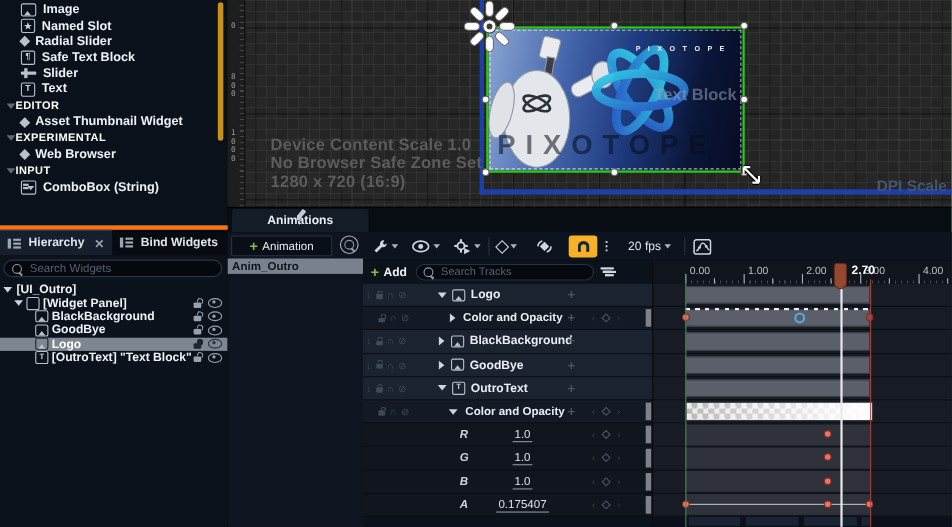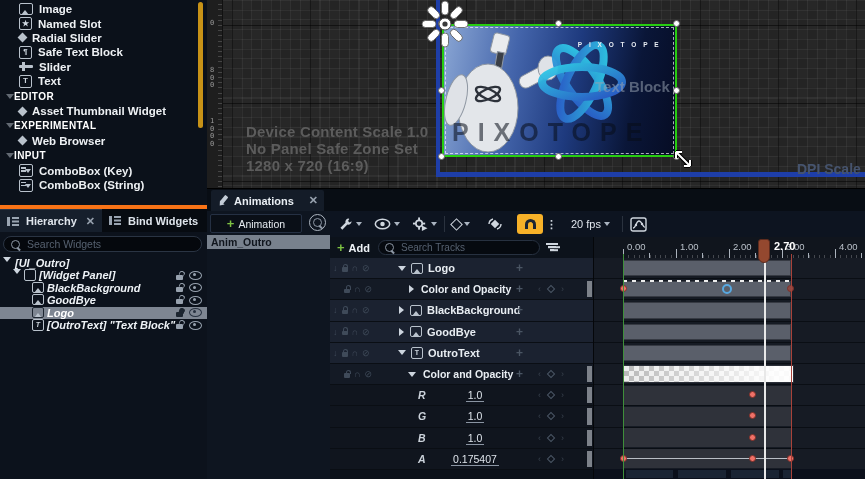--- a/index.html
+++ b/index.html
@@ -34,21 +34,21 @@
   .htab.active{background:#161f2c;border-top:1px solid #2a3749;}
   .listicon{width:11px;height:9px;border-left:3px solid #9aa5b2;position:relative;}
   .listicon::before{content:'';position:absolute;left:2px;top:0;width:7px;height:2px;background:#9aa5b2;box-shadow:0 3.5px 0 #9aa5b2,0 7px 0 #9aa5b2;}
   .xclose{color:#97a1ae;font-size:11px;font-weight:700;margin-left:4px;}
   .searchbox{position:absolute;left:3px;top:27px;width:199px;height:16px;border:1px solid #2a3443;border-radius:9px;background:#05080d;display:flex;align-items:center;gap:5px;padding:0 7px;box-sizing:border-box;}
   .mag{width:7px;height:7px;border:1.6px solid #8d97a4;border-radius:50%;position:relative;flex:0 0 auto;}
   .mag::after{content:'';position:absolute;left:6px;top:6px;width:4px;height:1.6px;background:#8d97a4;transform:rotate(45deg);transform-origin:0 0;}
   .searchbox input{flex:1;background:transparent;border:none;outline:none;color:#cfd6de;font-size:10.5px;font-family:"Liberation Sans",sans-serif;}
   .searchbox input::placeholder{color:#566170;}
   .htree{position:absolute;left:0;top:48px;width:100%;}
-  .hrow{height:12.4px;display:flex;font-size:11px;font-weight:700;color:#eef2f6;position:relative;font-style:italic;}
+  .hrow{height:12.4px;display:flex;align-items:center;font-size:11px;font-weight:700;color:#eef2f6;position:relative;}
   .hrow.sel{background:#7e8692;color:#fff;}
   .hicons{position:absolute;right:5px;top:0;height:100%;display:flex;align-items:center;gap:6px;}
   .ilock{width:7px;height:5px;background:#97a1ae;border-radius:1px;position:relative;margin-top:3px;}
   .ilock::before{content:'';position:absolute;left:2.5px;top:-4px;width:4px;height:4px;border:1.4px solid #97a1ae;border-bottom:none;border-radius:3px 3px 0 0;transform:rotate(18deg);}
   .ieye{width:11px;height:7px;border:1.4px solid #97a1ae;border-radius:50%;position:relative;}
   .ieye::after{content:'';position:absolute;left:2.6px;top:1.2px;width:3px;height:3px;border-radius:50%;background:#97a1ae;}
   .dark .ilock,.dark .ilock::before{background:#1c2530;border-color:#1c2530;}
   .dark .ieye{border-color:#273140;} .dark .ieye::after{background:#273140;}
 
   
@@ -71,21 +71,21 @@
   .widget{position:absolute;left:235px;top:24px;width:235px;height:133px;border:2px solid #27cd10;box-sizing:border-box;
     background:linear-gradient(100deg,#8aa6d4 0%,#4465ab 30%,#1e3a7e 55%,#0a1638 80%,#060c24 100%);
     outline:1px dashed rgba(255,255,255,.65);outline-offset:-4px;overflow:hidden;}
   .handle{position:absolute;width:7px;height:7px;border-radius:50%;background:#fff;border:1px solid #666;box-sizing:border-box;}
   .wm{position:absolute;left:8px;top:92px;font-size:25px;font-weight:700;letter-spacing:9px;color:rgba(8,12,24,.55);white-space:nowrap;}
   .tb-label{position:absolute;left:151px;top:52px;font-size:15px;font-weight:700;color:rgba(150,160,175,.55);}
   .brand{position:absolute;right:14px;top:15px;font-size:6.5px;font-weight:700;letter-spacing:2.5px;color:#e8ecf2;}
 
   
   .bottom{position:absolute;left:207px;top:188px;right:0;bottom:0;background:#080d14;border-top:1px solid #000;}
-  .atab{position:absolute;left:4px;top:1px;width:113px;height:21px;background:#141c28;border-radius:2px 2px 0 0;display:flex;align-items:center;gap:5px;padding:0 6px;box-sizing:border-box;font-size:11px;font-weight:700;color:#e8edf2;}
+  .atab{position:absolute;left:4px;top:1px;width:124px;height:21px;background:#141c28;border-radius:2px 2px 0 0;display:flex;align-items:center;gap:5px;padding:0 6px;box-sizing:border-box;font-size:11px;font-weight:700;color:#e8edf2;flex-direction:column;}
   .animpanel{position:absolute;left:0;top:22px;width:123px;bottom:0;background:#0e1520;border-right:1px solid #000;}
   .addanim{position:absolute;left:3px;top:3px;width:90px;height:17px;background:#0a0f17;border:1px solid #253043;border-radius:2px;display:flex;align-items:center;justify-content:center;gap:4px;font-size:10.5px;color:#e6ebf0;}
   .searchbtn{position:absolute;right:4px;top:3px;width:17px;height:17px;border:1.6px solid #aeb7c2;border-radius:50%;display:flex;align-items:center;justify-content:center;box-sizing:border-box;}
   .animitem{position:absolute;left:0;top:24px;width:100%;height:14px;background:#78818d;color:#10151d;font-size:10.5px;font-weight:700;display:flex;align-items:center;padding-left:4px;box-sizing:border-box;}
   .plus{color:#7dc142;font-weight:700;font-size:13px;line-height:10px;}
 
   
   .seq{position:absolute;left:123px;top:22px;right:0;bottom:0;background:#0c121c;}
   .seqbar{position:absolute;left:0;top:0;right:0;height:26px;background:#0d1420;border-bottom:1px solid #000;display:flex;align-items:center;}
   .tbi{display:flex;align-items:center;justify-content:center;color:#cfd6de;}
@@ -195,24 +195,20 @@
     <div class="pal-row">
         <span class="wicon idiamond"></span>
         <span>Web Browser</span>
       </div>
     <div class="pal-cat">
         <span class="tri-d tri-dim"></span>
         <span>INPUT</span>
       </div>
     <div class="pal-row">
         <span class="wicon icombo"></span>
-        <span>ComboBox (Key)</span>
-      </div>
-    <div class="pal-row">
-        <span class="wicon icombo"></span>
         <span>ComboBox (String)</span>
       </div>
     <div class="pal-scroll"></div>
   </div>
 
   <div class="hier">
     <div class="htabs">
       <div class="htab active">
         <span class="listicon"></span>
         <span>Hierarchy</span>
@@ -280,21 +276,21 @@
     <div class="vgrid"></div>
     <div class="vruler">
       <div class="vnum" style="top:20px;">0</div>
       <div class="vnum" style="top:67px;">800</div>
       <div class="vnum" style="top:118px;">1000</div>
     </div>
     <div class="blue-v"></div>
     <div class="blue-h"></div>
     <div class="vmsg">
       <div>Device Content Scale 1.0</div>
-      <div>No Panel Safe Zone Set</div>
+      <div>No Browser Safe Zone Set</div>
       <div style="position:relative;z-index:2;">1280 x 720 (16:9)</div>
     </div>
     <div class="dpi">DPI Scale 0</div>
 
     <div class="widget">
       <svg width="150" height="133" style="position:absolute;left:-8px;top:4px;" viewBox="0 0 150 133">
         <g stroke="#8f97a2" stroke-width="1">
           <rect x="56" y="4" width="16" height="20" rx="3" fill="#e9ebee" transform="rotate(14 64 14)"></rect>
           <rect x="60" y="22" width="7" height="16" fill="#3a3f47" transform="rotate(10 63 30)"></rect>
           <ellipse cx="52" cy="78" rx="30" ry="44" fill="#e3e6ea"></ellipse>

